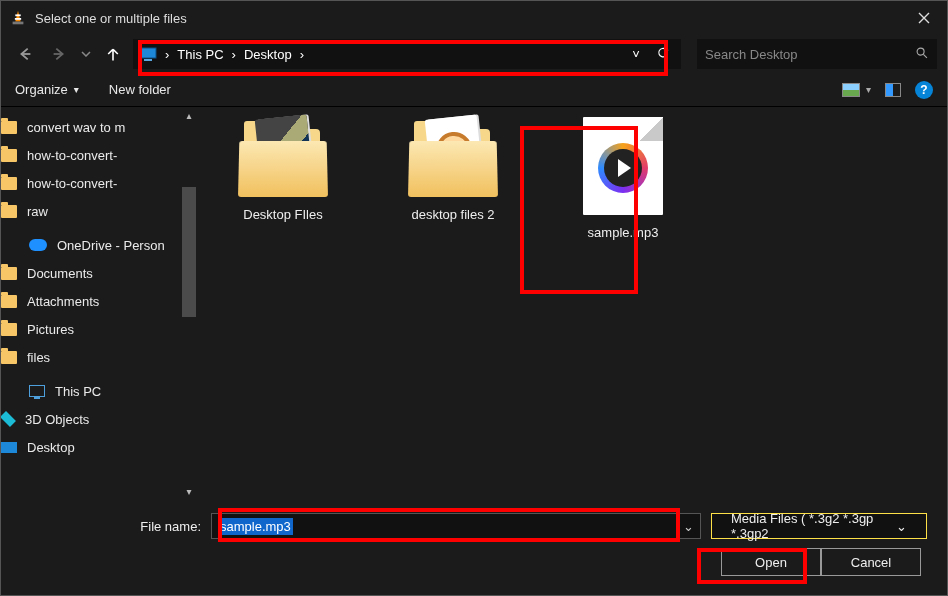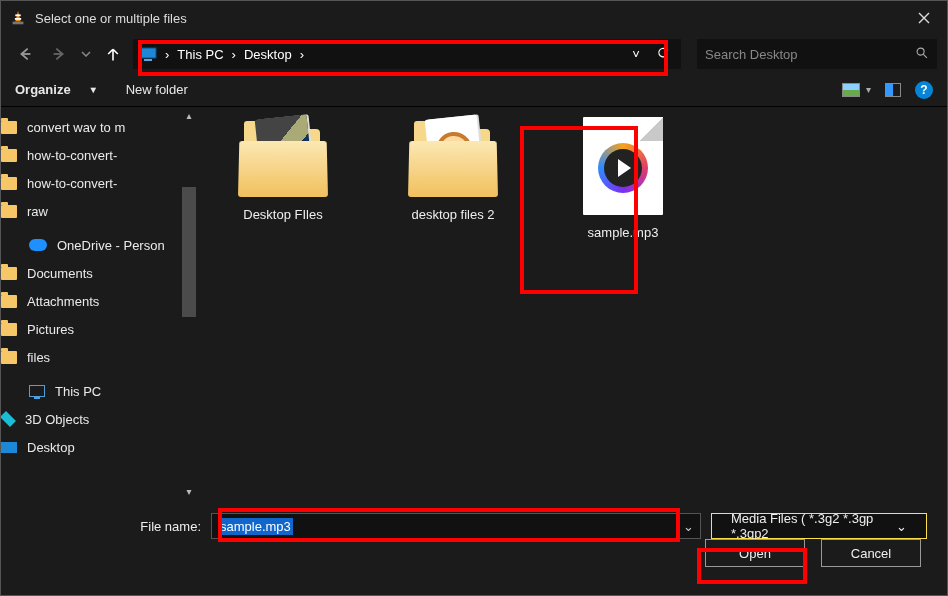--- a/index.html
+++ b/index.html
@@ -82,21 +82,21 @@
   .searchbox .mag { width:18px; text-align:right; }
   
   .toolbar {
     height: 34px;
     display:flex; align-items:center;
     padding: 0 14px;
     gap: 30px;
     border-bottom: 1px solid #000;
     background:#1b1b1b;
   }
-  .toolbar .org { display:flex; align-items:center; gap:20px; cursor:pointer;font-weight:bold; }
+  .toolbar .org { display:flex; align-items:center; gap:6px; cursor:pointer; }
   .toolbar .spacer { flex:1; }
   .toolbar .view-icons { display:flex; align-items:center; gap:14px; }
   .preview-icon { width:18px; height:14px; background:linear-gradient(#8cd0ff 50%,#6aa84f 50%); border:1px solid #888; }
   .details-icon { width:16px; height:14px; display:inline-block; border:1px solid #888; background:linear-gradient(90deg,#3399ff 50%,#1b1b1b 50%); }
   .help-icon {
     width:18px;height:18px;border-radius:9px;background:#0685d8;color:#fff;display:flex;align-items:center;justify-content:center;font-size:12px;font-weight:bold;
   }
   
   .body {
     flex:1;
@@ -221,21 +221,21 @@
     display:flex;align-items:center;padding:0 6px;position:relative;
   }
   .fninput .val { background:#1166cc; padding:1px 2px;}
   .fninput .dd { position:absolute; right:6px; color:#ccc;}
   .ftype {
     width:216px; height:26px; background:#111; border:1px solid #fde047; color:#eee;
     display:flex;align-items:center;padding:0 19px;
   }
   .ftype .dd { margin-left:auto; }
   .btnrow {
-    display:flex; justify-content:flex-end; gap:16px; margin-top:0; padding-right:6px;
+    display:flex; justify-content:flex-end; margin-top:9px; padding-right:6px;
   }
   .btn {
     width:100px;height:28px;border:1px solid #999;background:#1b1b1b;color:#eee;
     display:flex;align-items:center;justify-content:center;cursor:pointer;
   }
 
   
   .callout {
     position:absolute; border:4px solid red; pointer-events:none; z-index:5;
   }

